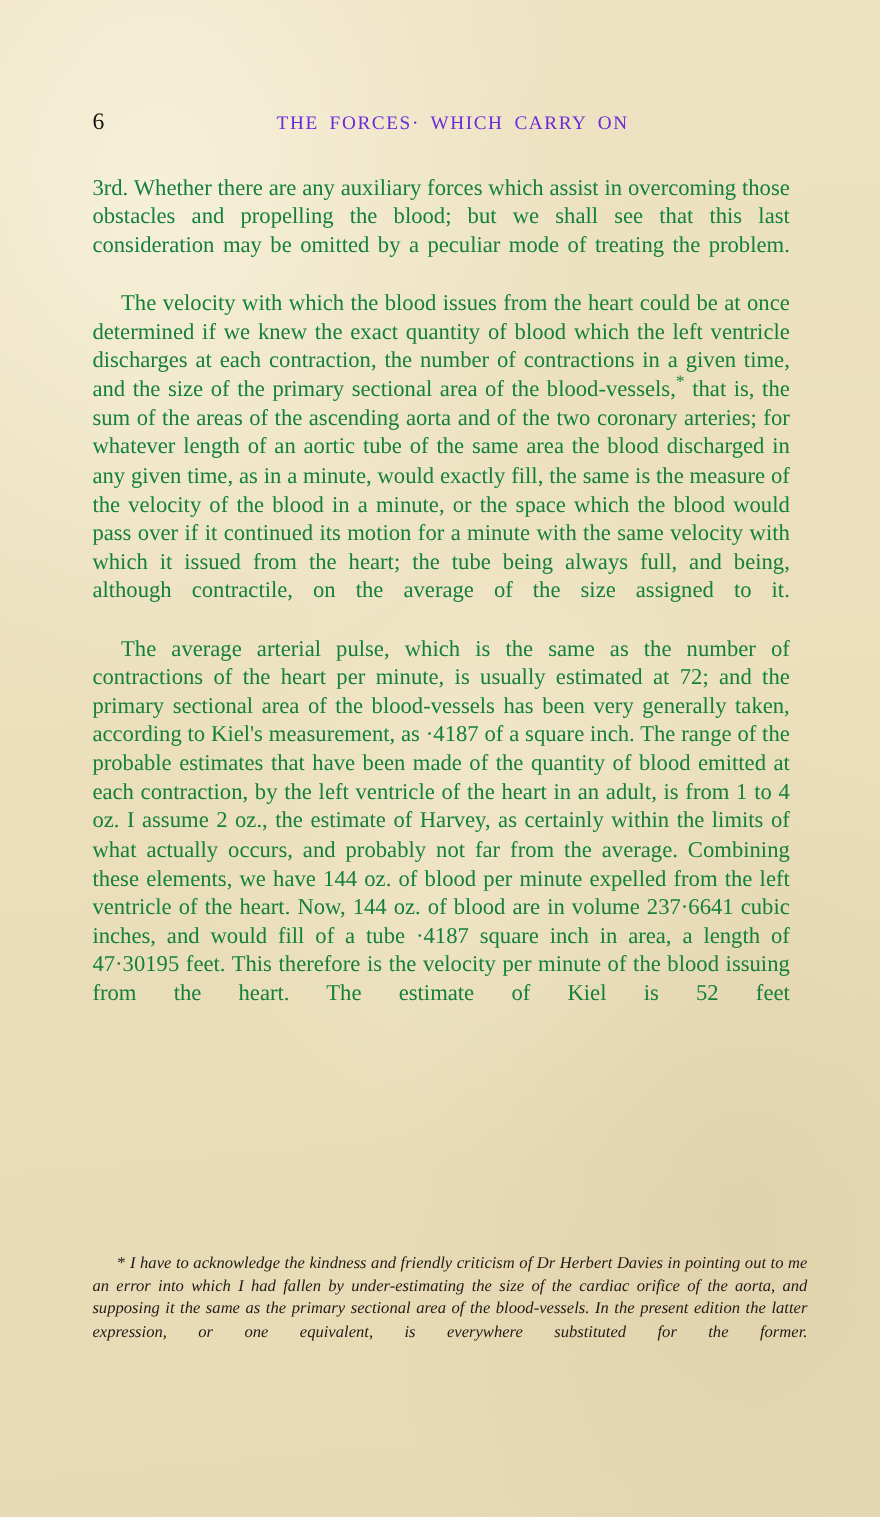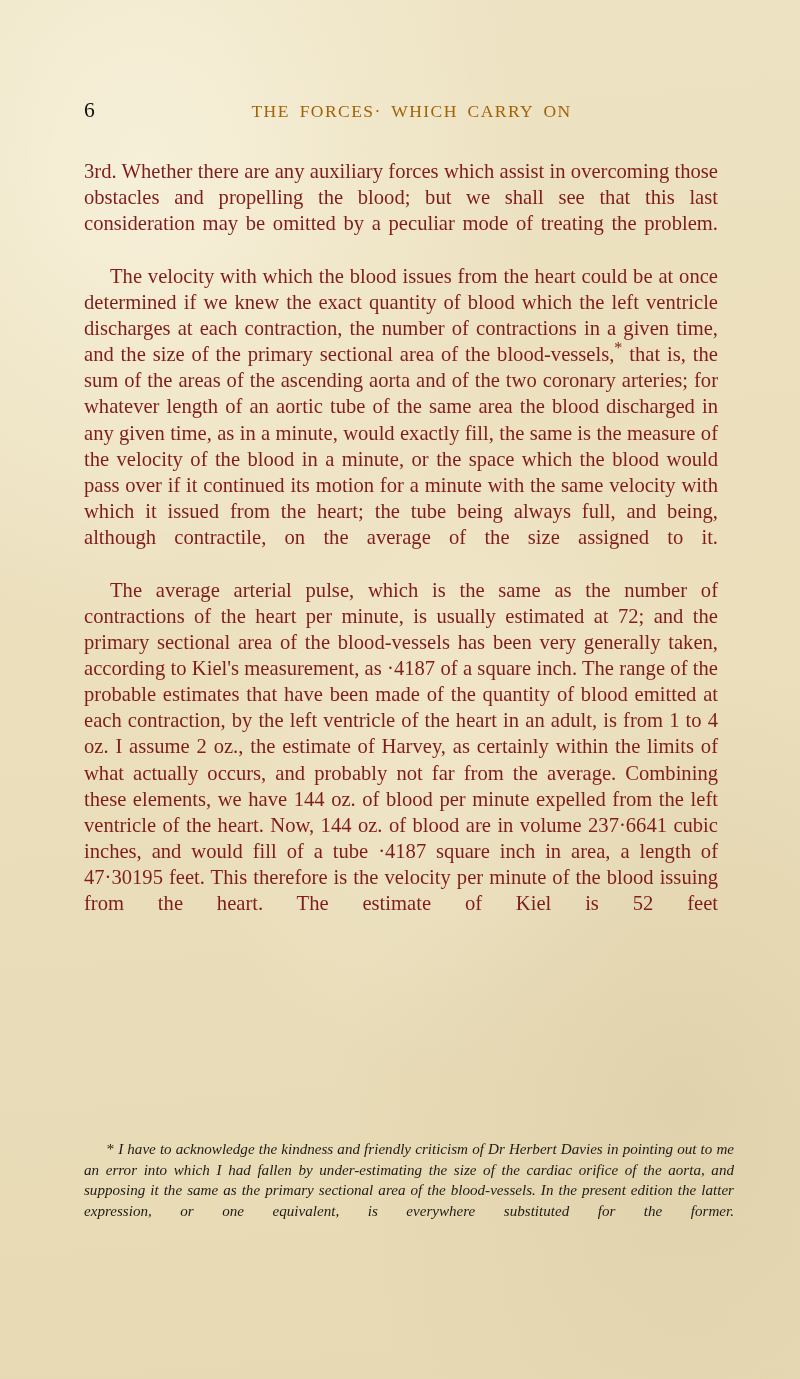--- a/index.html
+++ b/index.html
@@ -49,40 +49,40 @@
     color: #15120d;
     width: 46px;
     flex: 0 0 46px;
   }
   .head-title {
     flex: 1 1 auto;
     text-align: center;
     font-size: 17.5px;
     letter-spacing: 1.45px;
     word-spacing: 4px;
-    color: #a16207;
+    color: #6d28d9;
     padding-right: 24px;
     white-space: nowrap;
   }
 
   
   .body-block {
     position: absolute;
     left: 84px;
     top: 158px;
     width: 634px;
   }
   p.para {
     margin: 0;
     font-size: 20.6px;
     line-height: 26.15px;
     text-align: justify;
     text-justify: inter-word;
     text-indent: 26px;
-    color: #7f1d1d;
+    color: #15803d;
     -webkit-font-smoothing: antialiased;
   }
   p.para.first {
     text-indent: 0;
   }
   
   p.para::after {
     content: "";
     display: inline-block;
     width: 100%;

